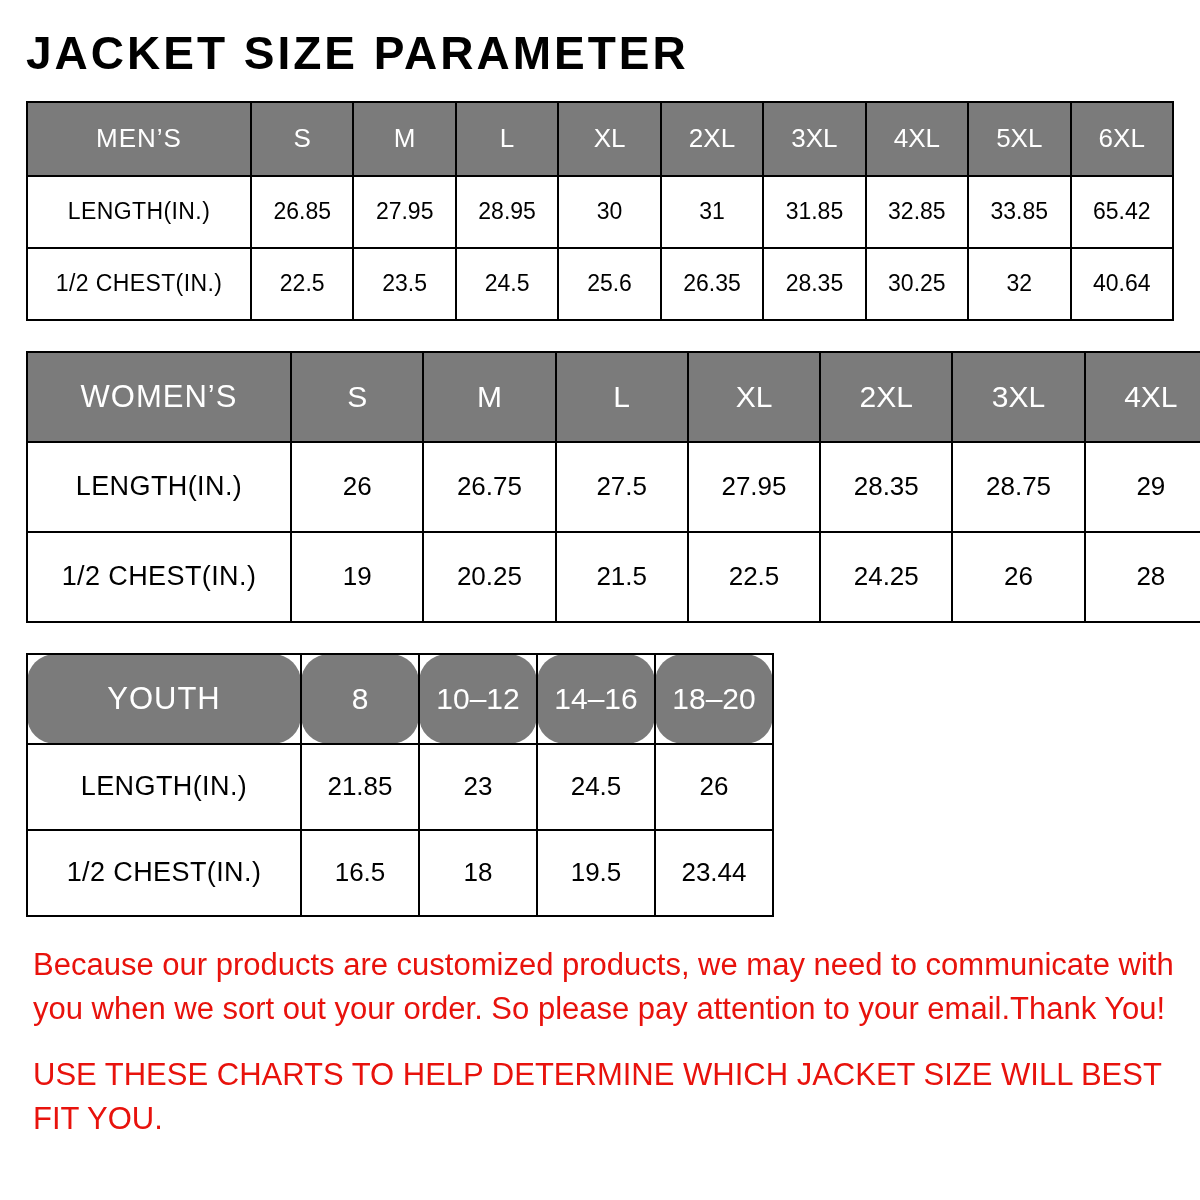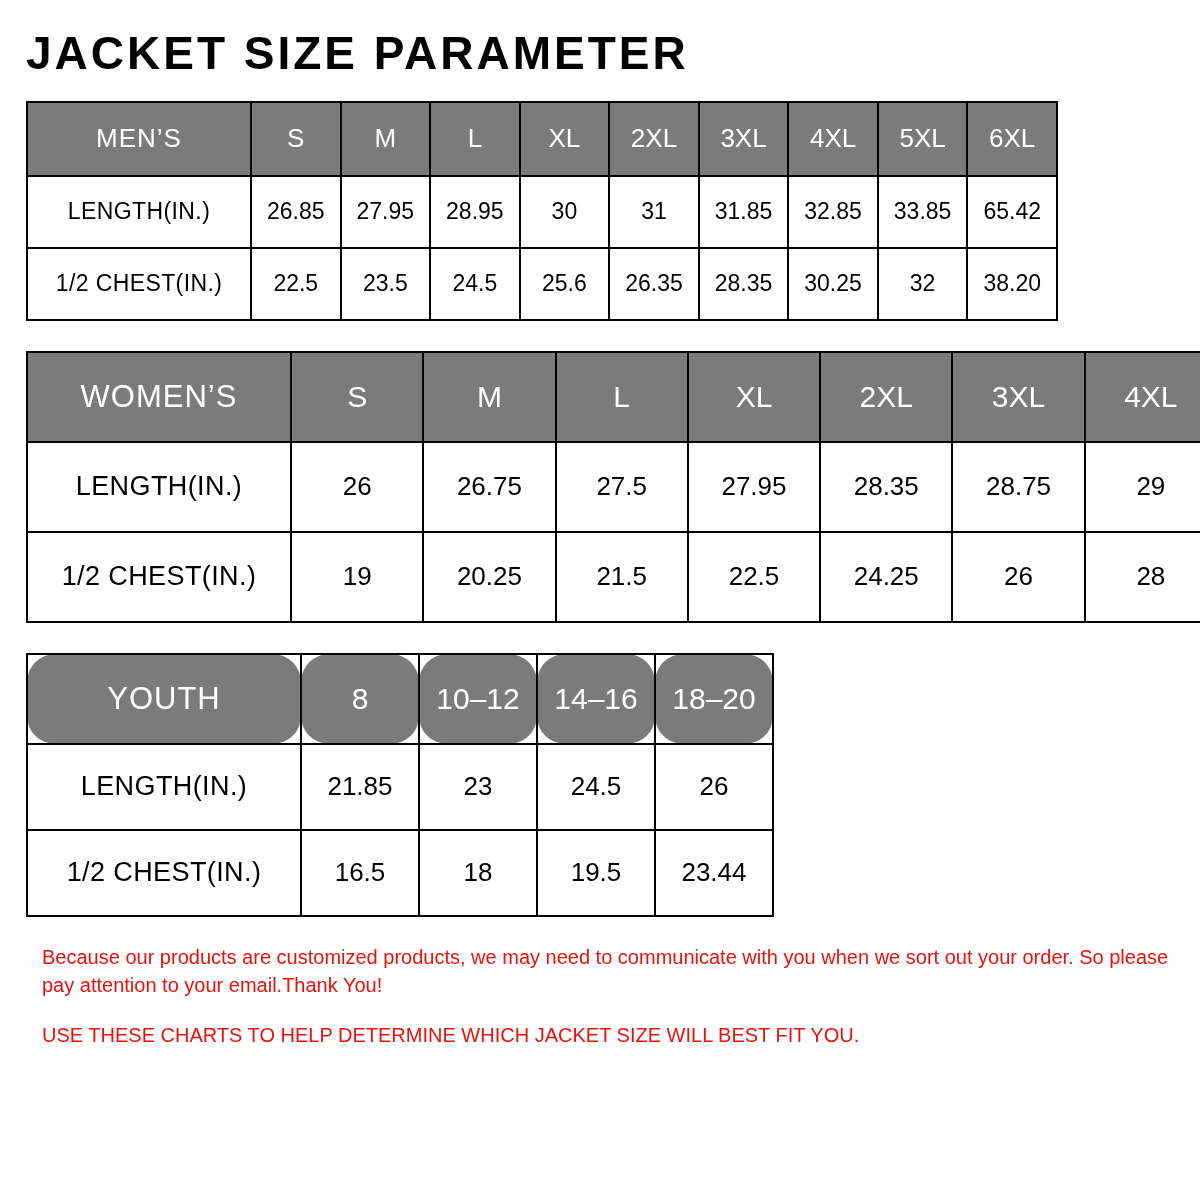--- a/index.html
+++ b/index.html
@@ -62,21 +62,21 @@
     font-size: 28px;
     letter-spacing: 1px;
   }
   table.sizechart td.rowlabel {
     font-size: 25px;
     text-align: center;
     letter-spacing: 0.4px;
   }
 
   
-  #mens-table { width: 1032px; margin-top: 22px; }
+  #mens-table { width: 1148px; margin-top: 22px; }
   #mens-table td.rowlabel { width: 218px; }
   #mens-table tr.head td { font-size: 26px; }
   #mens-table td { height: 70px; font-size: 23px; }
   #mens-table tr.head td { height: 72px; }
 
   
   #womens-table { width: 1192px; margin-top: 30px; }
   #womens-table td.rowlabel { width: 258px; }
   #womens-table td { height: 88px; font-size: 26px; }
   #womens-table tr.head td { height: 88px; font-size: 30px; }
@@ -89,23 +89,23 @@
   #youth-table td { height: 84px; font-size: 26px; border-radius: 28px; }
   #youth-table tr.head td { height: 88px; font-size: 30px; }
   #youth-table tr.head td.rowlabel { font-size: 31px; }
   #youth-table td.rowlabel { font-size: 27px; }
 
   .footer {
     margin-top: 26px;
   }
   .footer p {
     color: #e8120c;
-    font-size: 20px;
+    font-size: 31px;
     line-height: 1.42;
-    margin: 0 0 22px 16px;
+    margin: 0 0 22px 7px;
   }
   .footer p.last {
     margin-bottom: 0;
   }
 </style>
 </head>
 <body>
 
 <div class="page">
 
@@ -140,21 +140,21 @@
       <tr>
         <td class="rowlabel">1/2 CHEST(IN.)</td>
         <td>22.5</td>
         <td>23.5</td>
         <td>24.5</td>
         <td>25.6</td>
         <td>26.35</td>
         <td>28.35</td>
         <td>30.25</td>
         <td>32</td>
-        <td>38.20</td>
+        <td>40.64</td>
       </tr>
     </tbody>
   </table>
 
   <table class="sizechart" id="womens-table">
     <tbody>
       <tr class="head">
         <td class="rowlabel">WOMEN’S</td>
         <td>S</td>
         <td>M</td>

